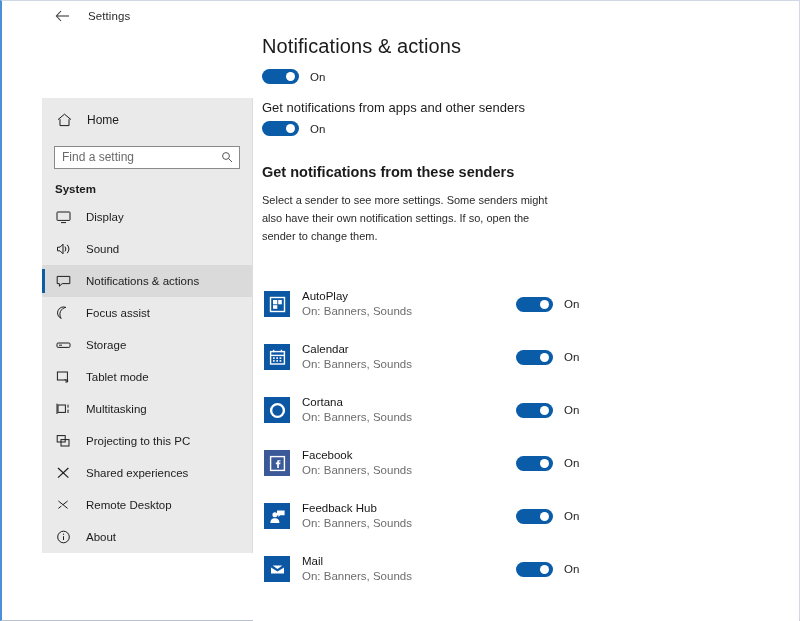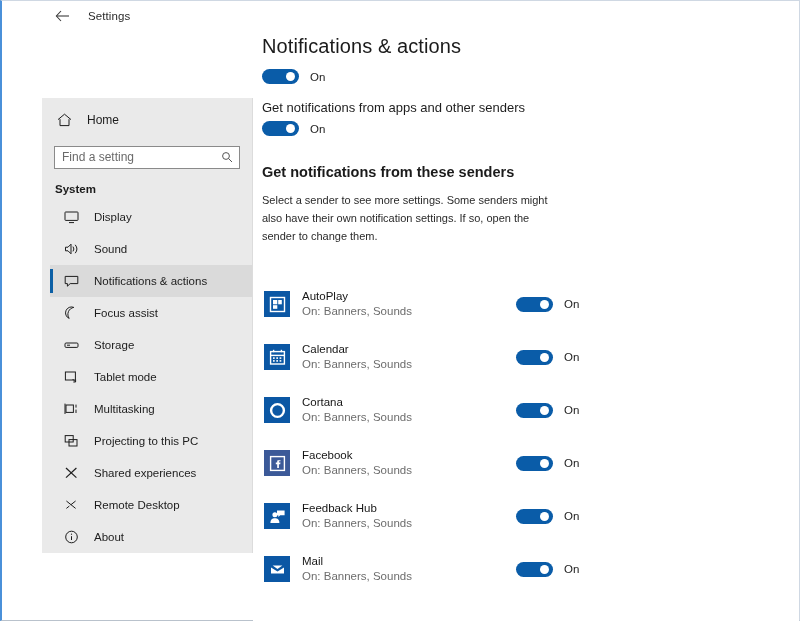--- a/index.html
+++ b/index.html
@@ -114,21 +114,20 @@
     padding: 10px 0 6px 13px;
   }
 
   .nav-item {
     position: relative;
     display: flex;
     align-items: center;
     height: 32px;
     padding-left: 13px;
     gap: 14px;
-    margin-left: 8px;
   }
   .nav-item.selected { background: #dadada; }
   .nav-item.selected::before {
     content: "";
     position: absolute;
     left: 0; top: 4px; bottom: 4px;
     width: 3px;
     background: #0b5fa5;
   }
   .nav-ico {

